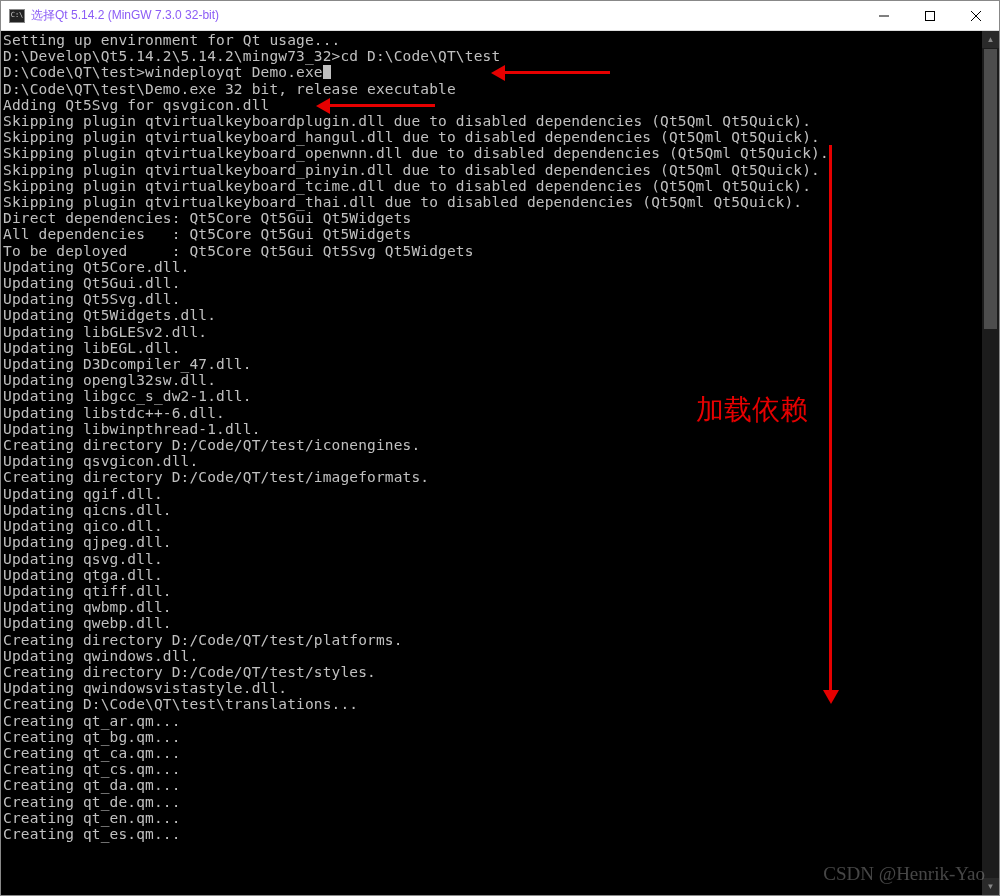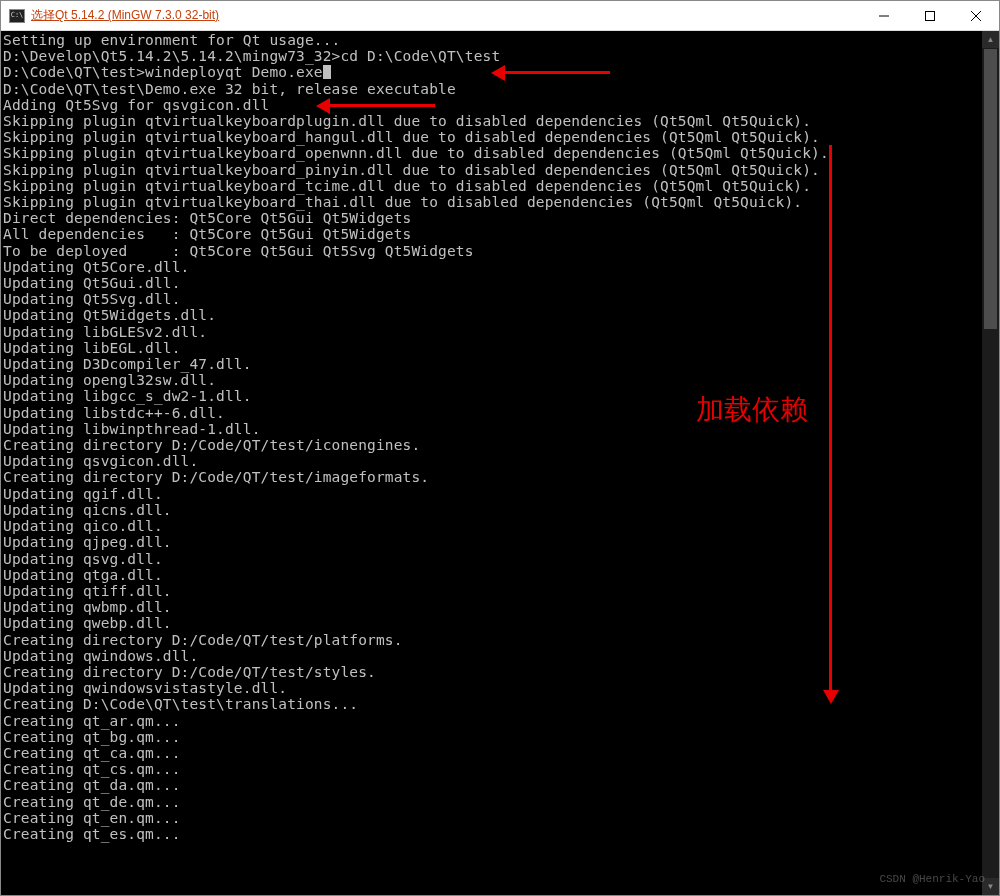--- a/index.html
+++ b/index.html
@@ -36,23 +36,22 @@
       display: flex;
       align-items: center;
       justify-content: center;
       font-size: 7px;
       color: #ccc;
       font-family: monospace;
       line-height: 1;
     }
     .titlebar-text {
       font-size: 12px;
-      color: #c2410c;
+      color: #8b5cf6;
       flex: 1;
-      text-decoration: underline;
     }
     .win-controls {
       display: flex;
       height: 100%;
     }
     .win-btn {
       width: 46px;
       height: 100%;
       display: flex;
       align-items: center;
@@ -147,22 +146,22 @@
       color: #e60000;
       font-size: 28px;
       font-family: "Microsoft YaHei", sans-serif;
       white-space: nowrap;
     }
     .watermark {
       position: absolute;
       right: 14px;
       bottom: 10px;
       color: rgba(200,200,200,0.35);
-      font-size: 11px;
-      font-family: Liberation Mono, monospace;
+      font-size: 19px;
+      font-family: Liberation Serif, serif;
       margin-top: 35px;
     }
   </style>
 </head>
 <body>
 
 <div class="window">
   <div class="titlebar">
     <div class="titlebar-icon">C:\</div>
     <div class="titlebar-text">选择Qt 5.14.2 (MinGW 7.3.0 32-bit)</div>

